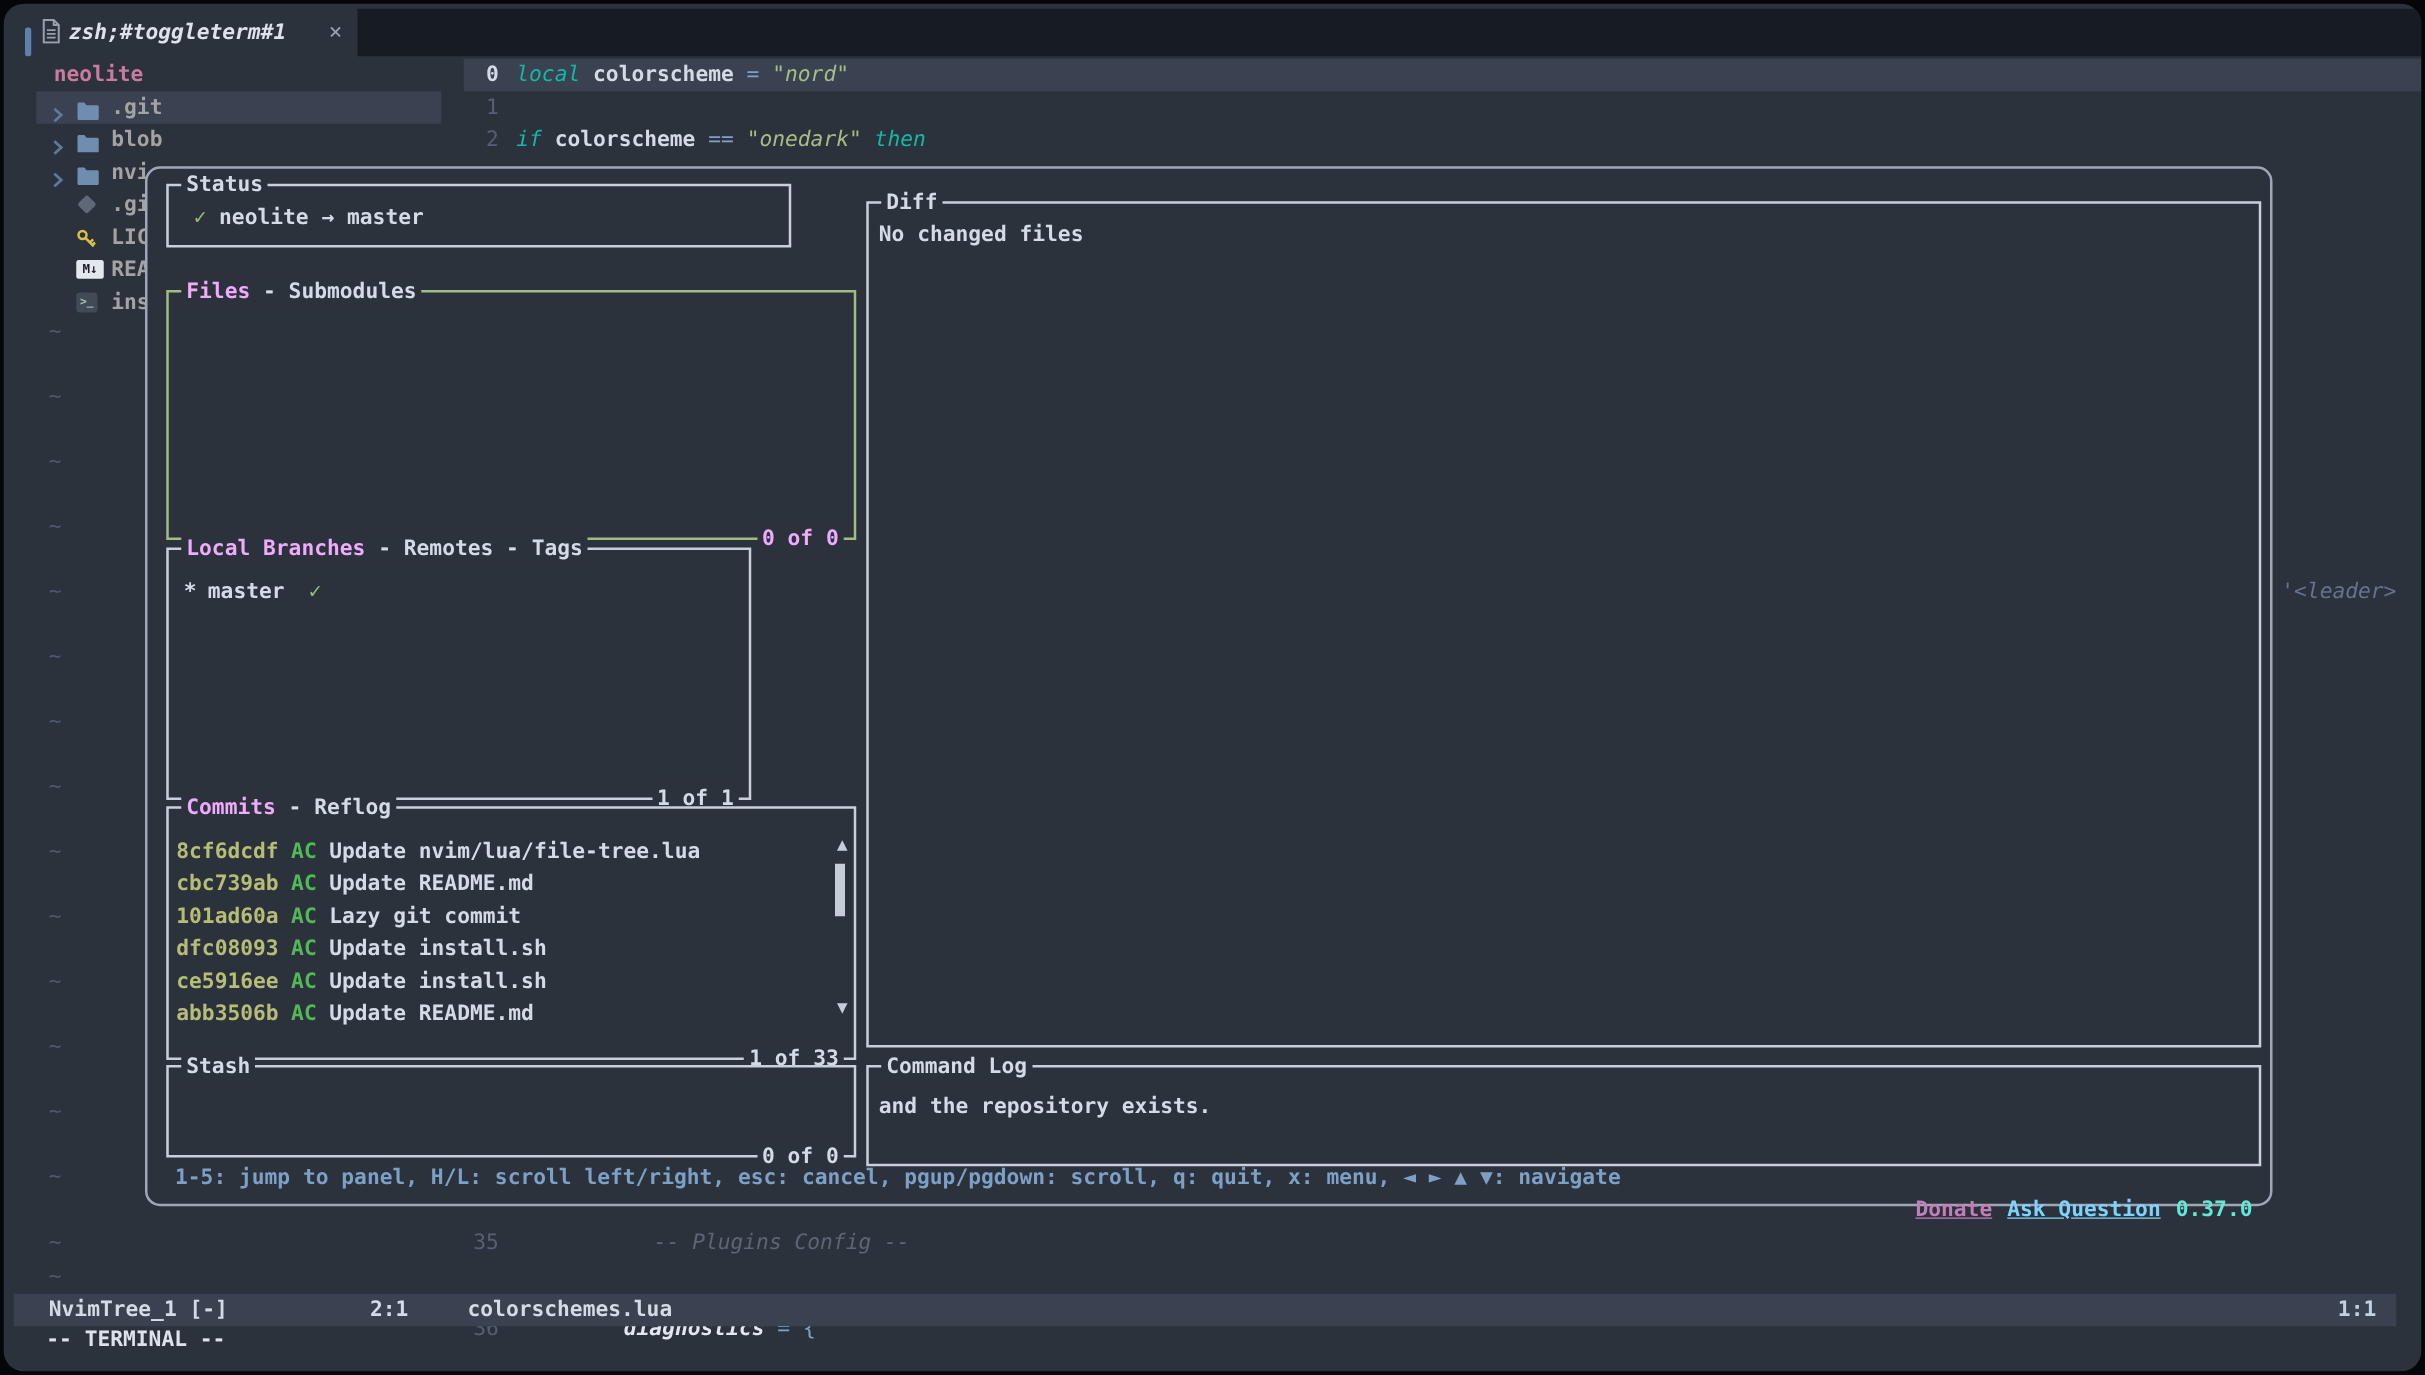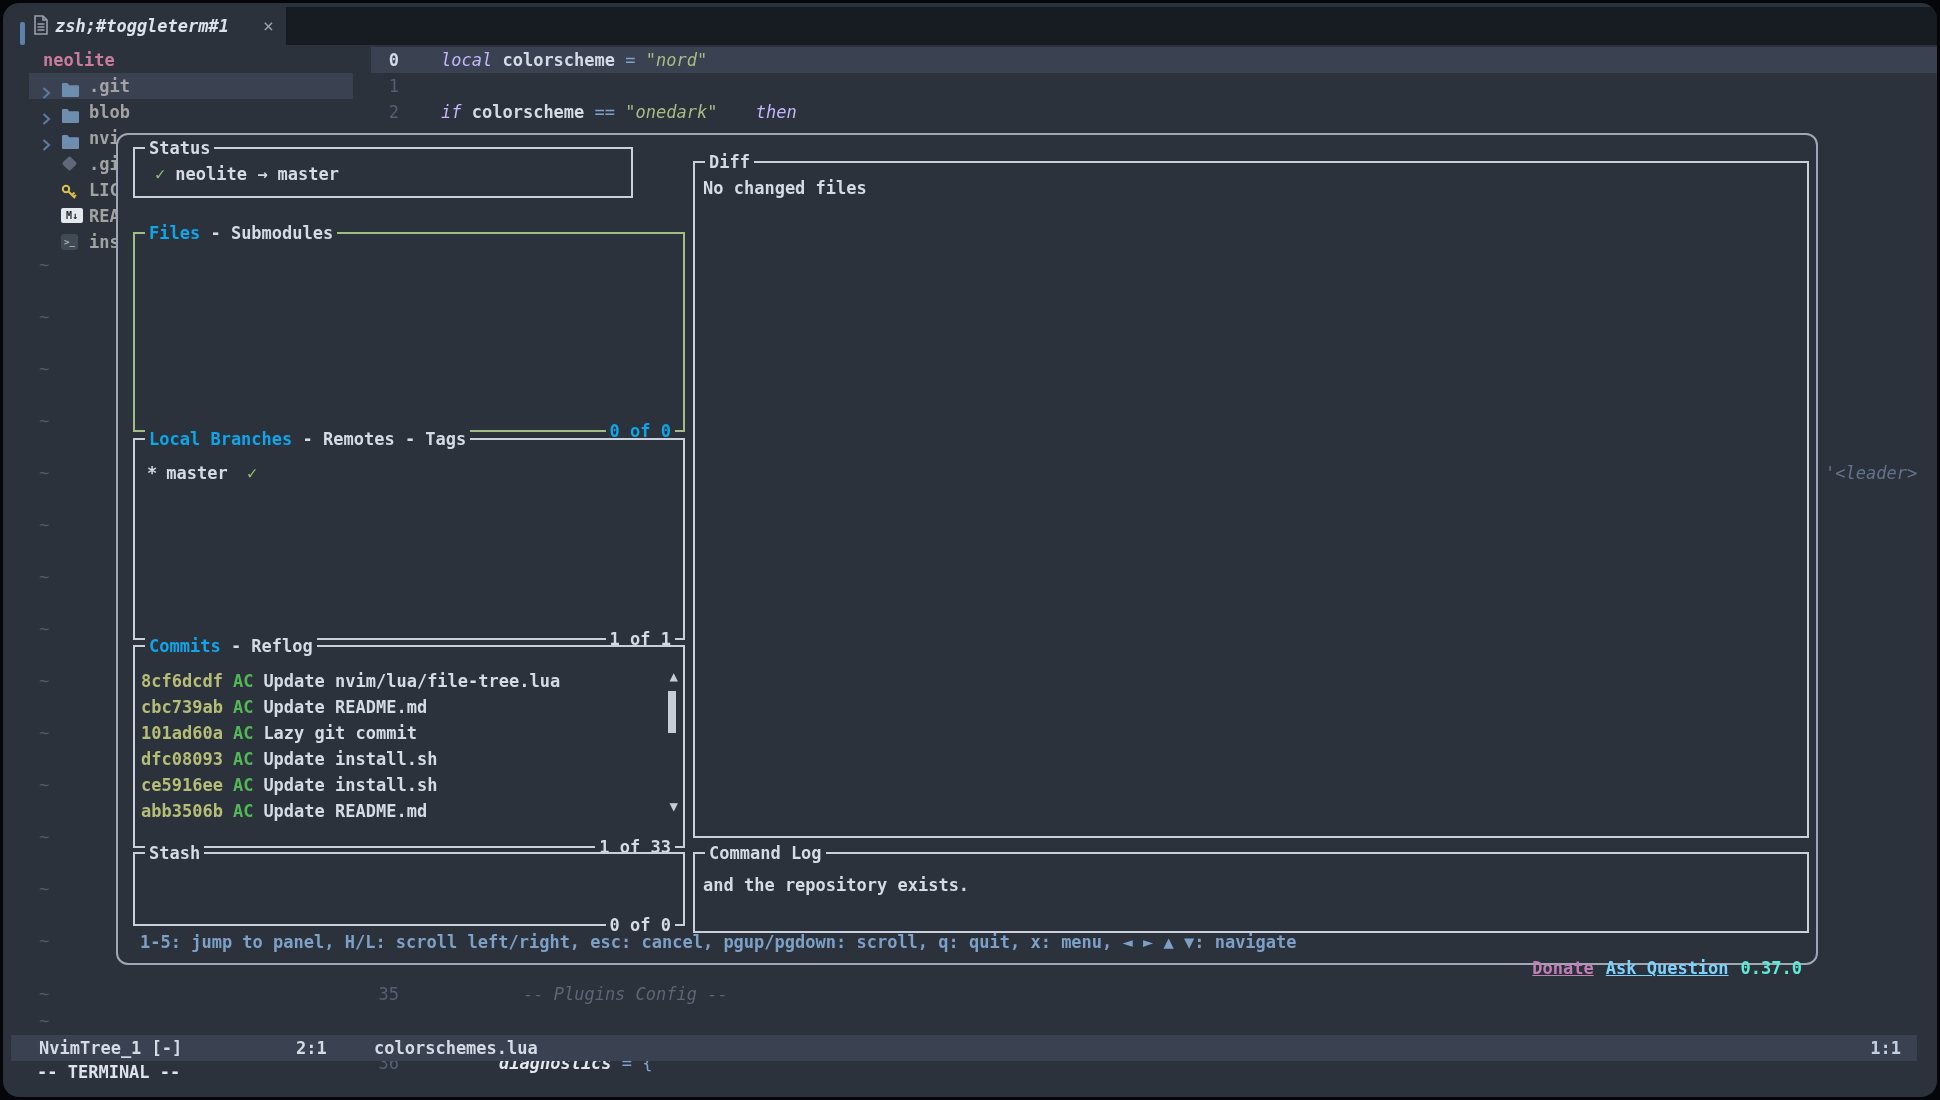--- a/index.html
+++ b/index.html
@@ -12,21 +12,21 @@
   .bufind{position:absolute;left:17px;top:19px;width:5px;height:23px;background:#5e81ac;border-radius:2px;}
   .tab{position:absolute;left:26px;top:8px;height:34px;}
   .ticon{position:absolute;left:4px;top:4px;}
   .ttitle{position:absolute;left:26px;top:2px;font-weight:bold;font-style:italic;color:#dde2ec;white-space:pre;}
   .tclose{position:absolute;left:234px;top:2px;color:#9aa3b2;font-size:18px;}
   
   .cursorline{position:absolute;left:368px;top:44px;right:0;height:26px;background:#3a4150;}
   .erow{position:absolute;height:26px;white-space:pre;}
   .lnum{position:absolute;left:360px;width:36px;text-align:right;color:#566074;}
   .lnum.cur{color:#d5dbe6;font-weight:bold;}
-  .tk-kw{color:#c4b5fd;font-style:italic;margin-left:28px;}
+  .tk-kw{color:#14b8a6;font-style:italic;}
   .tk-id{color:#d5dbe6;font-weight:bold;}
   .tk-idi{color:#e2e7f0;font-weight:bold;font-style:italic;}
   .tk-op{color:#7ea2c9;}
   .tk-str{color:#a8bd85;font-style:italic;}
   .tk-cm{color:#5c6675;font-style:italic;}
   .tilde{position:absolute;left:36px;color:#4e5a6b;}
   .leader{position:absolute;left:1822px;top:457px;color:#64748c;font-style:italic;white-space:pre;}
   
   .trow{position:absolute;left:26px;width:324px;height:26px;}
   .trow.sel{background:#3a4150;}
@@ -39,25 +39,25 @@
   .tmicon{width:17px;height:16px;background:#414b56;color:#a7bfae;font-size:9px;font-weight:bold;
           display:flex;align-items:center;justify-content:center;border-radius:3px;}
   .gdiamond{width:11px;height:11px;background:#5e6878;transform:rotate(45deg);margin:2px 0 0 3px;border-radius:2px;}
   
   .float{position:absolute;left:113px;top:130px;width:1702px;height:832px;box-sizing:border-box;
          background:#2c323c;border:2px solid #9ea7b6;border-radius:12px;font-weight:bold;}
   .panel{position:absolute;border:2px solid #c9d0dc;box-sizing:border-box;}
   .panel.active{border-color:#a0bd83;}
   .ptitle{position:absolute;top:-13px;left:10px;background:#2c323c;padding:0 4px;white-space:pre;line-height:24px;}
   .pcount{position:absolute;bottom:-13px;right:8px;background:#2c323c;padding:0 4px;white-space:pre;line-height:24px;}
-  .g{color:#0ea5e9;}
+  .g{color:#f0abfc;}
   .pbody{position:absolute;white-space:pre;}
   #p-status{left:15px;top:12px;width:500px;height:51px;text-decoration:underline;}
   #p-files{left:15px;top:97px;width:552px;height:200px;}
-  #p-branches{left:15px;top:303px;width:552px;height:202px;}
+  #p-branches{left:15px;top:303px;width:468px;height:202px;}
   #p-commits{left:15px;top:510px;width:552px;height:203px;}
   #p-stash{left:15px;top:717px;width:552px;height:74px;}
   #p-diff{left:575px;top:26px;width:1116px;height:677px;}
   #p-log{left:575px;top:717px;width:1116px;height:81px;}
   .ck{color:#8fbf6f;margin-right:10px;}
   .star{margin-right:9px;}
   .crow{position:absolute;left:6px;white-space:pre;}
   .chash{color:#b6bd76;margin-right:10px;}
   .cauth{color:#53b857;margin-right:10px;}
   .sb-up,.sb-down{position:absolute;right:5px;color:#c6ccd8;font-size:14px;line-height:26px;}

